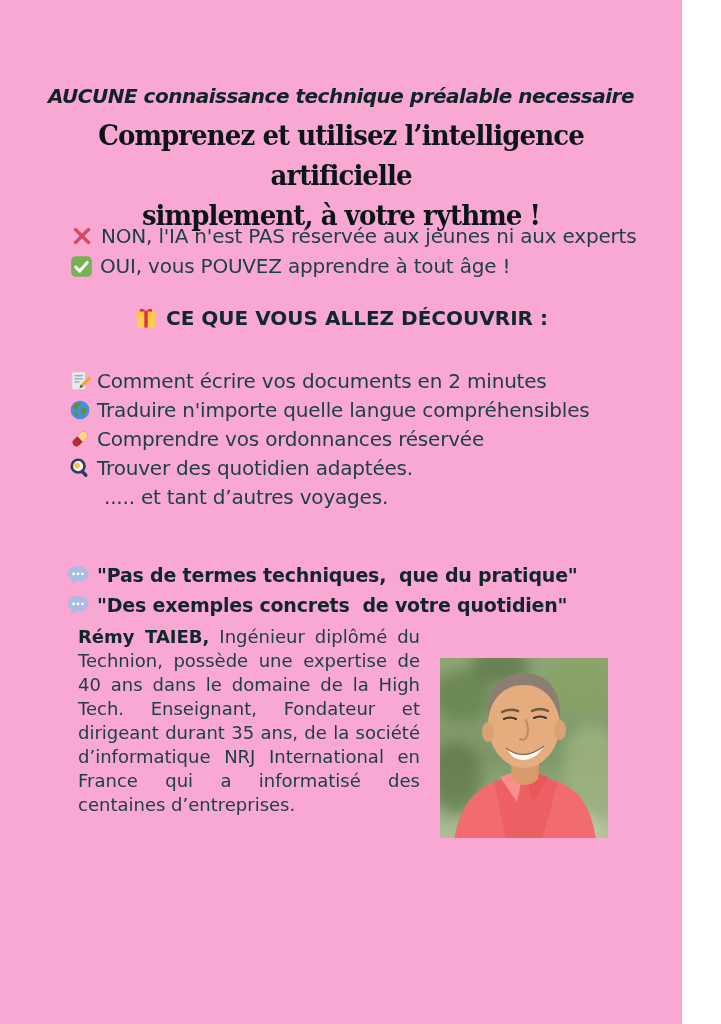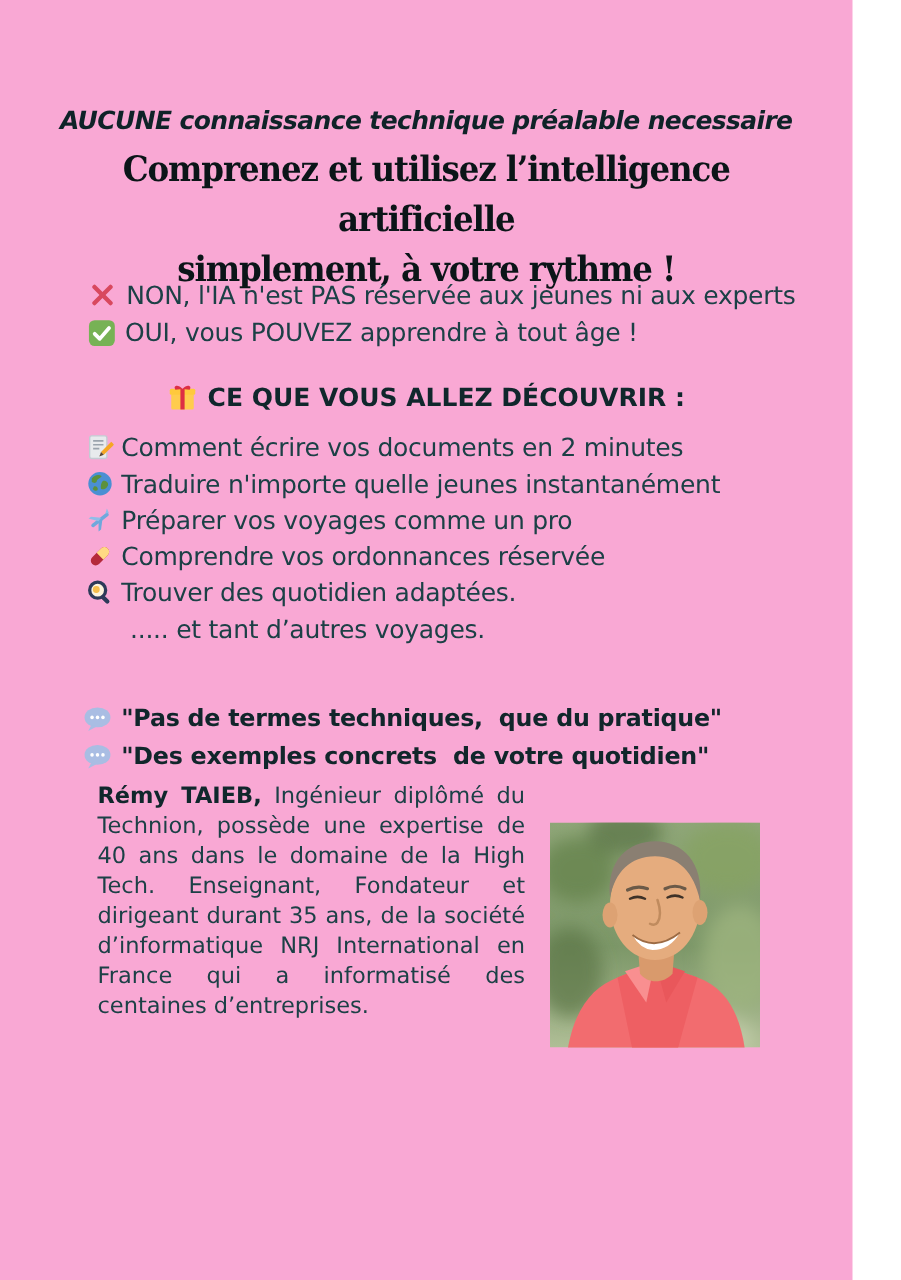--- a/index.html
+++ b/index.html
@@ -31,21 +31,21 @@
   }
   .claims{position:absolute;top:221px;left:70px;text-align:center;}
   .claim-row{display:flex;align-items:center;gap:7px;height:30px;}
   .claim-row .txt{font-size:20px;letter-spacing:-0.2px;color:#1C4046;white-space:pre;}
   .icon{flex:0 0 auto;display:inline-flex;}
   .discover-heading{
     position:absolute;top:306px;left:0;width:100%;
     display:flex;justify-content:center;align-items:flex-start;gap:8px;
     font-size:20px;font-weight:bold;color:#10272C;
   }
-  .list{position:absolute;top:343px;left:69px;}
+  .list{position:absolute;top:366px;left:69px;}
   .list-row{display:flex;align-items:center;gap:6px;height:29px;}
   .list-row .txt{font-size:20px;letter-spacing:-0.2px;color:#1C4046;white-space:pre;}
   .list-row.no-icon{padding-left:35px;}
   .quotes{position:absolute;top:560px;left:66px;}
   .quote-row{display:flex;align-items:center;gap:7px;height:30px;}
   .quote-row .txt{font-size:19px;font-weight:bold;letter-spacing:-0.2px;color:#11262B;white-space:pre;}
   .bio{
     position:absolute;top:625px;left:78px;width:342px;
     font-size:18px;line-height:24px;
     text-align:justify;
@@ -129,34 +129,21 @@
     </div>
     <div class="list-row">
       <span class="icon">
         <svg width="22" height="22" viewBox="0 0 20 20">
             <circle cx="10" cy="10" r="8.5" fill="#4A8FD3"></circle>
             <path d="M4 6.2 C6 3.4 9.2 2.9 11.2 4.4 C10.2 6.4 8.2 6 7.7 8 C7.2 10 5 9.6 4 8.6 Z" fill="#5C913B"></path>
             <path d="M12 8 C14 7.5 16.4 9 15.8 11.2 C14.4 13.8 12.2 14.6 10.7 13.6 C10.2 11.5 11 9 12 8 Z" fill="#5C913B"></path>
             <path d="M5.6 12 C7.2 11.5 8.8 12.6 8.3 14.6 C7.3 15.7 5.3 15.1 4.8 13.6 Z" fill="#5C913B"></path>
           </svg>
       </span>
-      <span class="txt">Traduire n'importe quelle jeunes instantanément</span>
-    </div>
-    <div class="list-row">
-      <span class="icon">
-        <svg width="22" height="22" viewBox="0 0 22 22">
-            <g transform="rotate(-38 11 11)">
-              <rect x="2.5" y="9.5" width="17" height="3" rx="1.5" fill="#6FA8DC"></rect>
-              <path d="M9.5 11 L4.5 17.5 L7 17.5 L12.8 11.8 Z" fill="#6FA8DC"></path>
-              <path d="M9.5 11 L4.5 4.5 L7 4.5 L12.8 10.2 Z" fill="#8FBDE8"></path>
-              <path d="M17.5 9.6 L21 7.2 L20 11 Z" fill="#8FBDE8"></path>
-            </g>
-          </svg>
-      </span>
-      <span class="txt">Préparer vos voyages comme un pro</span>
+      <span class="txt">Traduire n'importe quelle langue compréhensibles</span>
     </div>
     <div class="list-row">
       <span class="icon">
         <svg width="22" height="22" viewBox="0 0 20 20">
             <g transform="rotate(45 10 10)">
               <rect x="6.5" y="2" width="7" height="16" rx="3.5" fill="#B5293B"></rect>
               <path d="M6.5 10 L13.5 10 L13.5 5.5 A3.5 3.5 0 0 0 6.5 5.5 Z" fill="#FFD983"></path>
             </g>
           </svg>
       </span>

